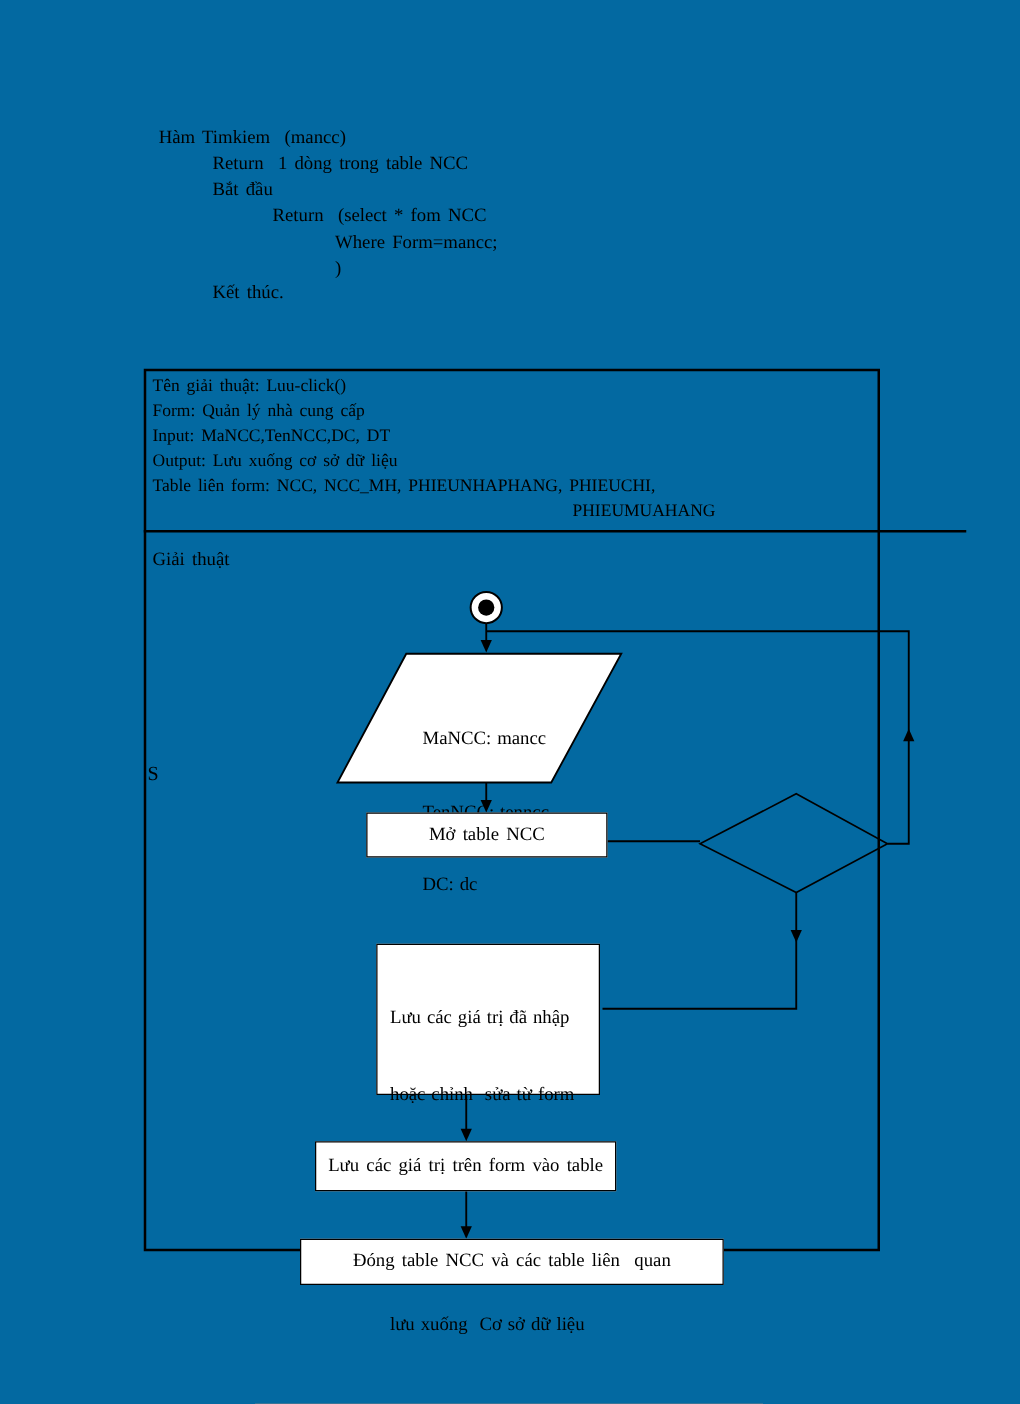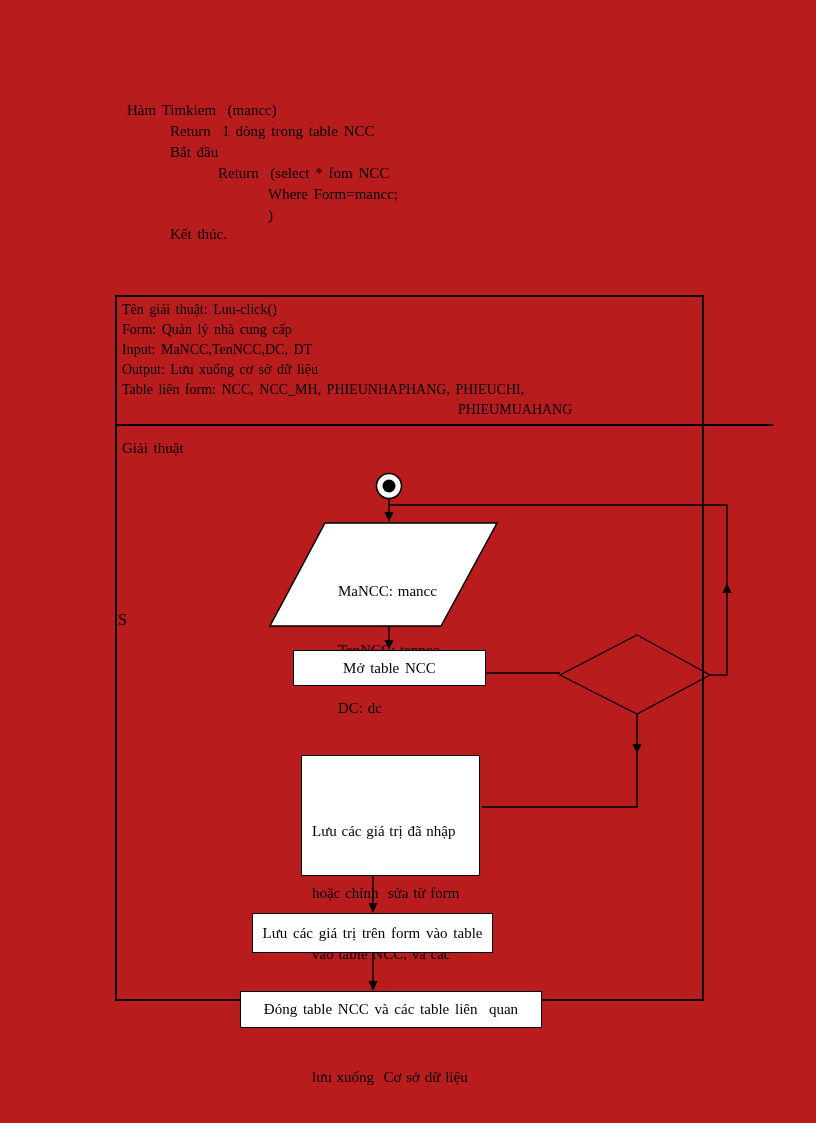--- a/index.html
+++ b/index.html
@@ -1,19 +1,19 @@
 <!DOCTYPE html>
 <html><head>
 <meta charset="utf-8">
 <style>
   html,body{margin:0;padding:0;background:#888;}
   .page{
     position:relative;
     width:816px;height:1123px;
-    background:#b91c1c;
+    background:#0369a1;
     font-family:"Liberation Serif","DejaVu Serif",serif;
     color:#000;
     overflow:hidden;
   }
   .txt{position:absolute;font-size:15px;line-height:20px;white-space:pre;word-spacing:2px;}
   
   .code-line{position:absolute;font-size:15px;line-height:21px;white-space:pre;word-spacing:2px;}
   
   .spec-table{
     position:absolute;left:115px;top:295px;width:589px;height:706px;
@@ -26,21 +26,21 @@
   
   .flow-svg{position:absolute;left:0;top:0;width:816px;height:1123px;pointer-events:none;}
   
   .fbox{
     position:absolute;box-sizing:border-box;background:#fff;border:1.5px solid #000;
     display:flex;align-items:center;justify-content:center;
     font-size:15px;text-align:center;word-spacing:2px;white-space:pre;
   }
   .fbox-multiline{
     position:absolute;box-sizing:border-box;background:#fff;border:1.5px solid #000;
-    font-size:15px;line-height:20.5px;padding:24px 8px 0 10px;text-align:left;
+    font-size:15px;line-height:20.5px;padding:7px 8px 0 10px;text-align:left;
     white-space:pre;word-spacing:1px;
   }
   .shape-text{position:absolute;font-size:15px;line-height:19.5px;white-space:pre;word-spacing:1px;}
   .diamond-text{position:absolute;font-size:15px;line-height:19px;text-align:center;white-space:pre;}
 </style>
 </head>
 <body>
 
 <div class="page">
 
@@ -127,15 +127,15 @@
   <div class="fbox-multiline" style="left:301px;top:755px;width:179px;height:121px;">
     <div>Lưu các giá trị đã nhập</div>
     <div>hoặc chỉnh  sửa từ form</div>
     <div>vào table NCC, và các</div>
     <div>table có liên  quan. Xong</div>
     <div>lưu xuống  Cơ sở dữ liệu</div>
   </div>
 
   <div class="fbox" style="left:252px;top:913px;width:241px;height:40px;">Lưu các giá trị trên form vào table</div>
 
-  <div class="fbox" style="left:240px;top:991px;width:302px;height:37px;">Đóng table NCC và các table liên  quan</div>
+  <div class="fbox" style="left:240px;top:991px;width:339px;height:37px;">Đóng table NCC và các table liên  quan</div>
 
 </div>
 
 </body></html>

